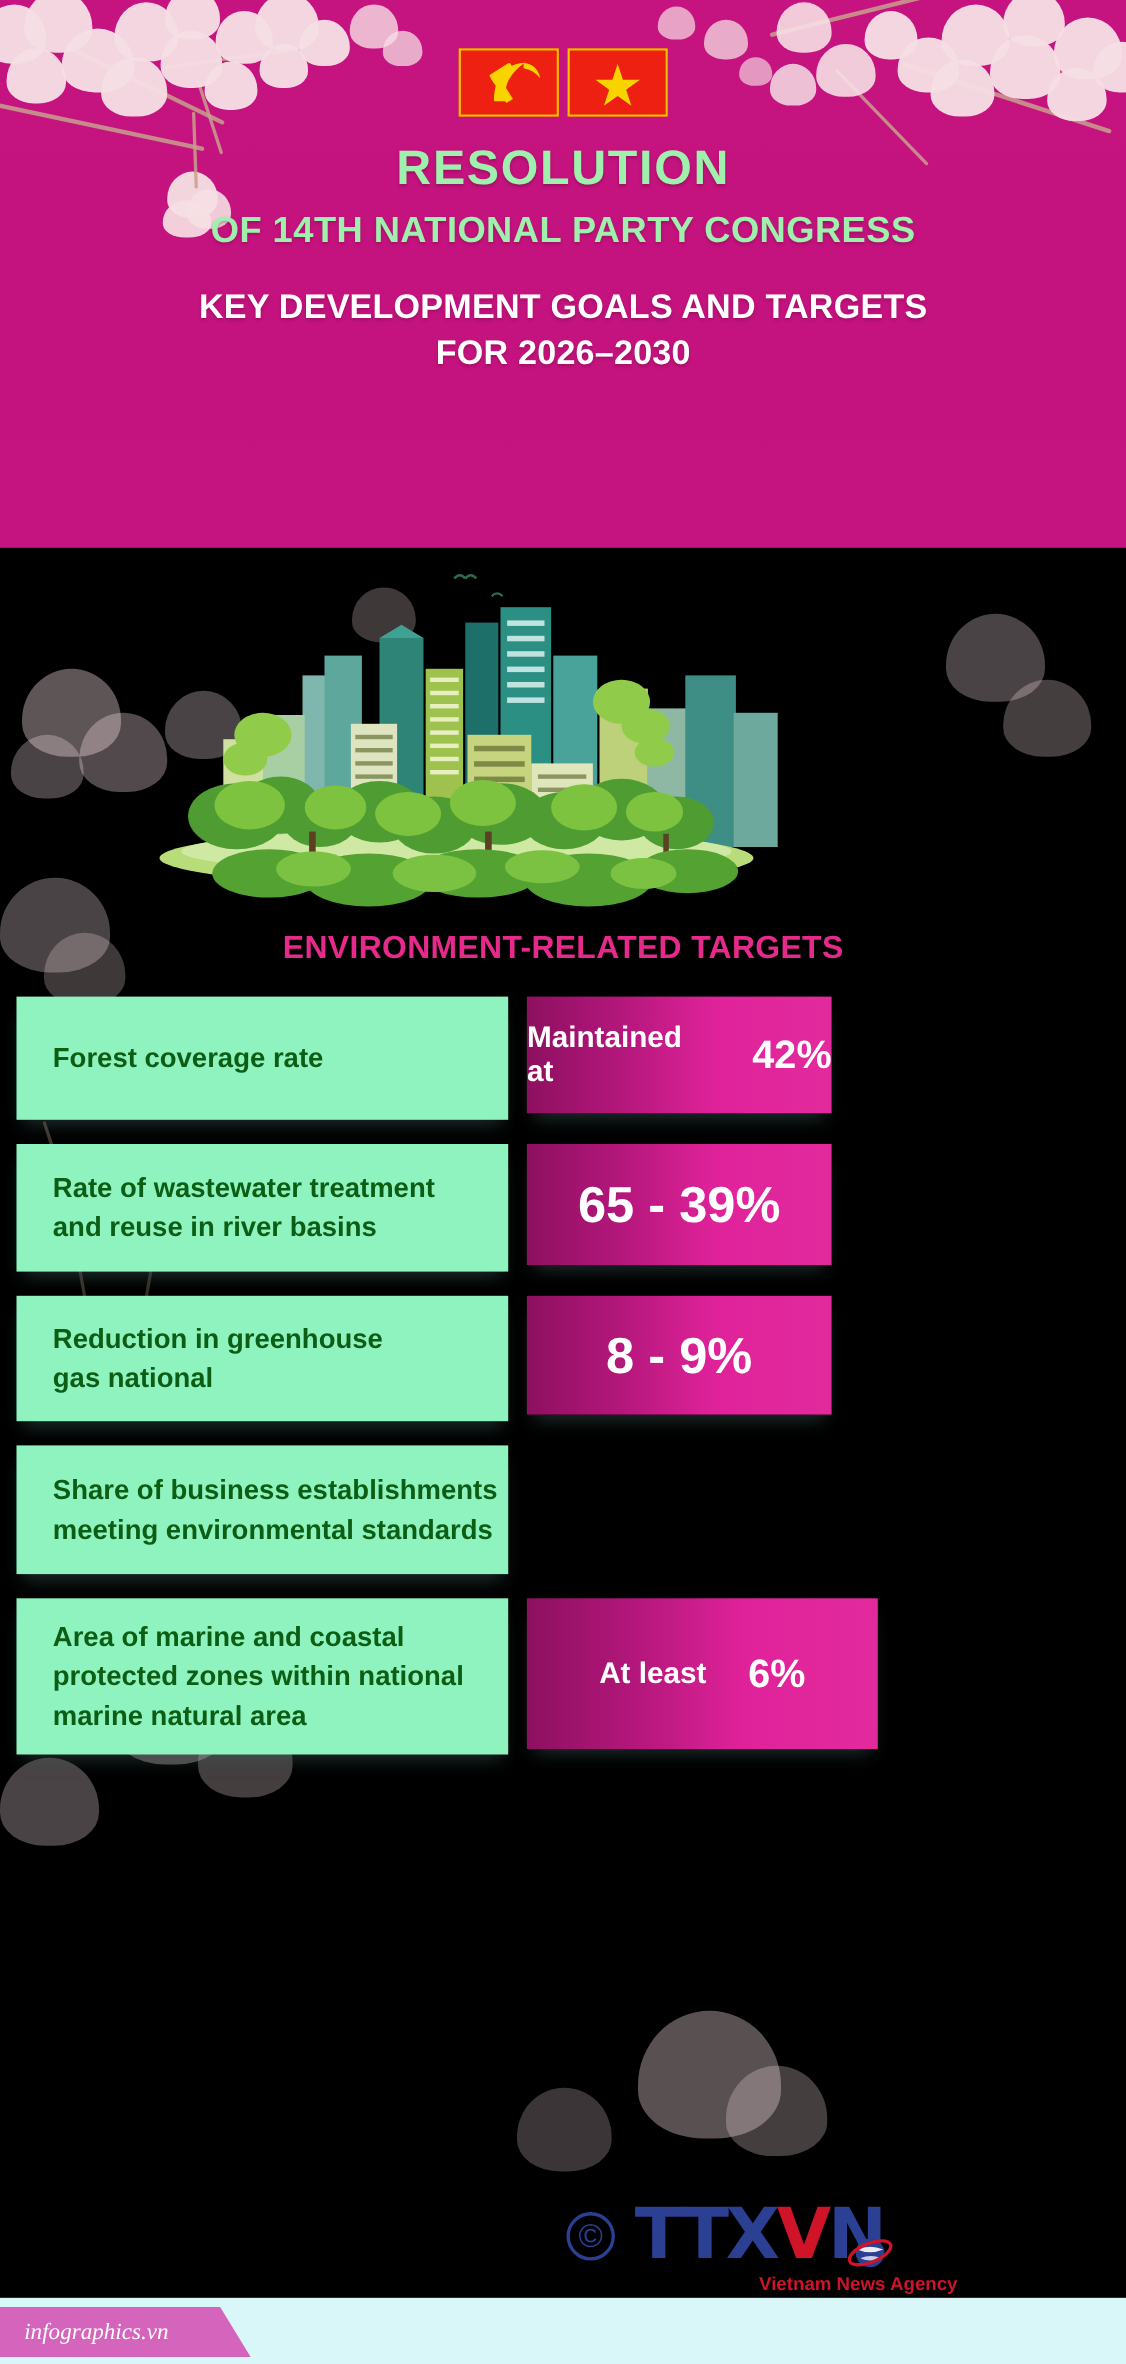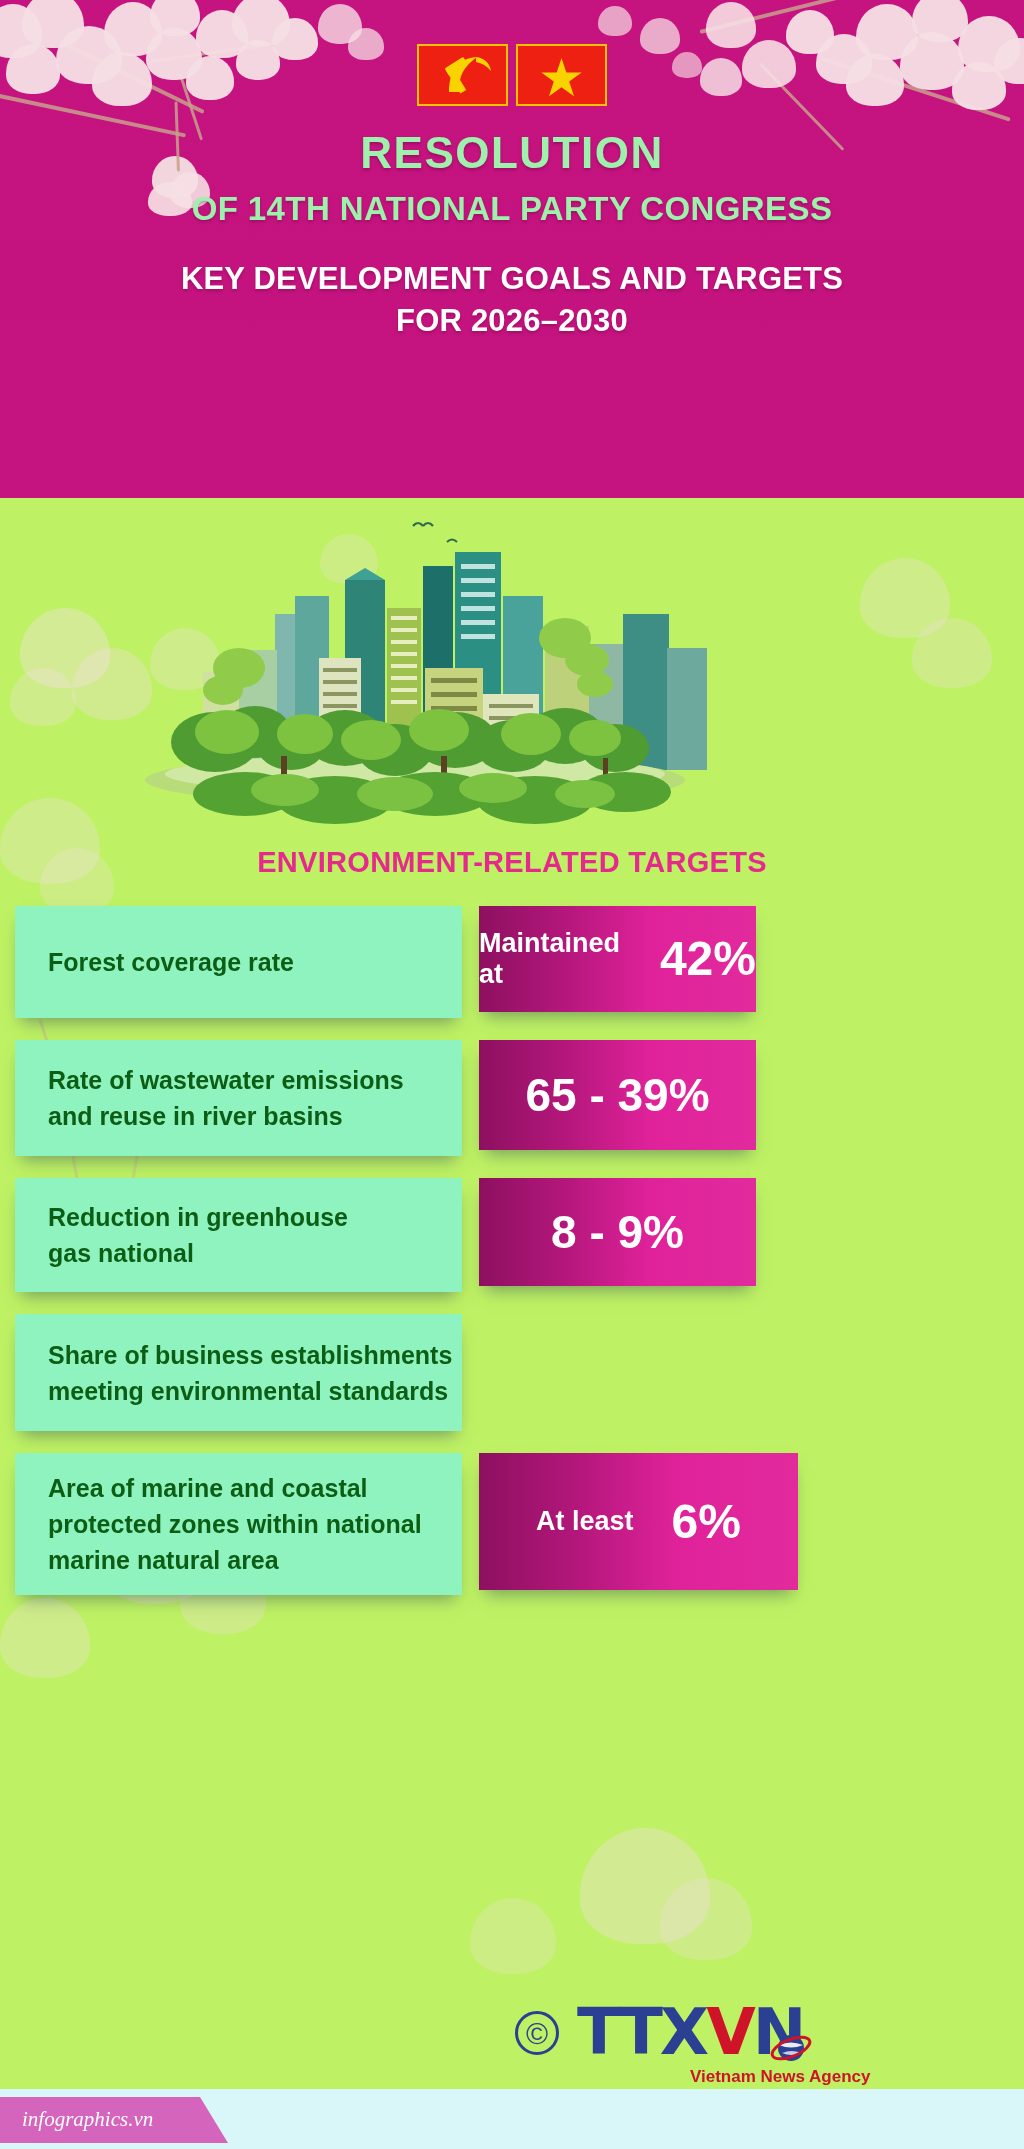--- a/index.html
+++ b/index.html
@@ -36,21 +36,21 @@
     color:#9ef0ac;font-size:33px;font-weight:bold;letter-spacing:.4px;
     text-shadow:0 2px 3px rgba(80,0,50,.3);
   }
   .title-key{
     position:absolute;left:0;top:258px;width:1024px;text-align:center;
     color:#ffffff;font-size:31px;font-weight:bold;line-height:42px;letter-spacing:.2px;
     text-shadow:0 2px 3px rgba(80,0,50,.3);
   }
 
   
-  .body-area{position:absolute;left:0;top:498px;width:1024px;height:1591px;background:#bef264;overflow:hidden;}
+  .body-area{position:absolute;left:0;top:498px;width:1024px;height:1591px;background:#000000;overflow:hidden;}
 
   .bg-blossom{position:absolute;opacity:.5;}
 
   .city{position:absolute;left:95px;top:20px;width:640px;height:310px;}
 
   .section-title{
     position:absolute;left:0;top:348px;width:1024px;text-align:center;
     color:#e62a8b;font-size:29px;font-weight:bold;letter-spacing:.3px;
   }
 
@@ -73,21 +73,21 @@
     position:relative;
     color:#fff;
     display:flex;align-items:center;justify-content:center;
     background:linear-gradient(90deg,#8d1060 0%,#b5177c 32%,#e0229a 62%,#e22a9d 100%);
     box-sizing:border-box;
     box-shadow:0 10px 16px -6px rgba(60,90,90,.55);
     z-index:2;
     gap:32px;
   }
   .cell-value .prefix{font-size:27px;font-weight:bold;margin-right:6px;}
-  .cell-value .big{font-size:48px;font-weight:bold;line-height:1;}
+  .cell-value .big{font-size:36px;font-weight:bold;line-height:1;}
   .cell-value .only{font-size:46px;font-weight:bold;line-height:1;}
 
   
   .footer{position:absolute;left:0;top:2089px;width:1024px;height:60px;background:#d9f7f8;}
   .ig-banner{
     position:absolute;left:0;top:8px;width:228px;height:46px;background:#d564bd;
     clip-path:polygon(0 0, 200px 0, 228px 46px, 0 46px);
     text-align:center;
   }
   .ig-banner span{
@@ -336,21 +336,21 @@
             <span class="prefix">Maintained at</span>
             <span class="big">42%</span>
           </div>
         </div>
       </div>
 
       <div class="row">
         <div class="row-inner">
           <div class="cell-label" style="width:447px;height:116px;margin-left:15px;">
             <div>
-              <div>Rate of wastewater emissions</div>
+              <div>Rate of wastewater treatment</div>
               <div>and reuse in river basins</div>
             </div>
           </div>
           <div class="cell-value" style="width:277px;height:110px;margin-left:17px;">
             <span class="only">65 - 39%</span>
           </div>
         </div>
       </div>
 
       <div class="row">

